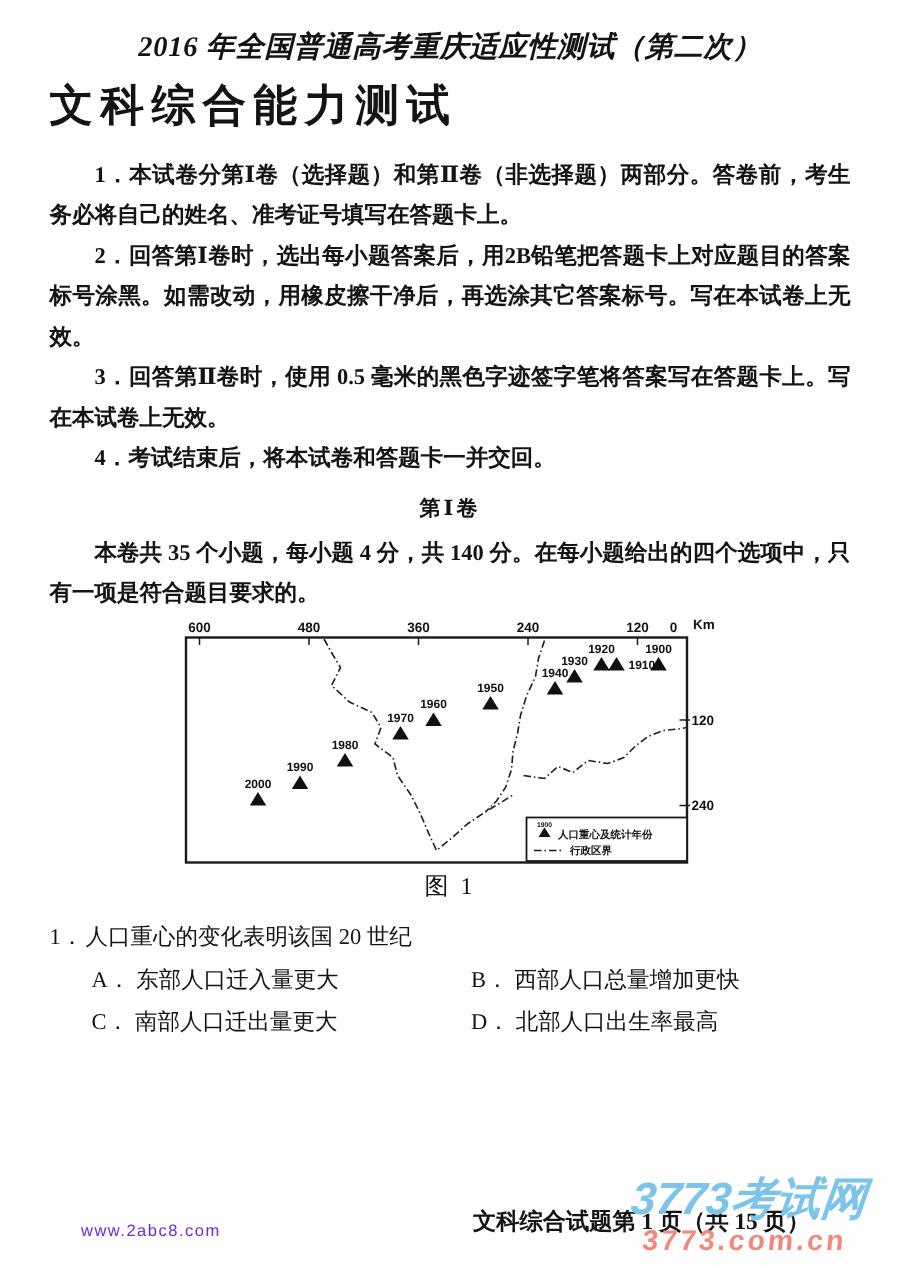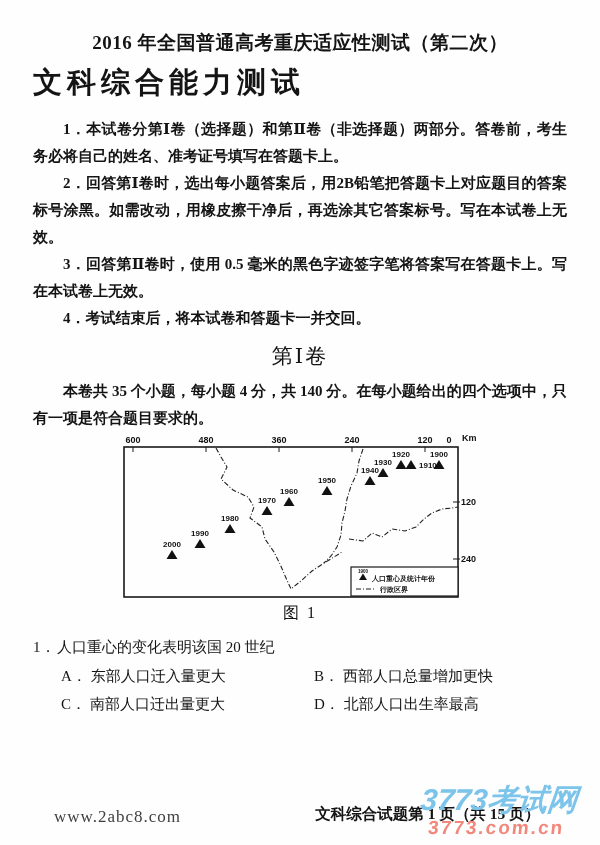--- a/index.html
+++ b/index.html
@@ -4,51 +4,51 @@
 <style>
   html,body{margin:0;padding:0;background:#ffffff;}
   .page{
     position:relative;width:600px;height:845px;margin:0 auto;
     background:#fefefe;color:#141414;overflow:hidden;
     font-family:"Liberation Serif","DejaVu Serif",serif;
   }
   .inner{padding:0 33px;}
   .exam-title{
     text-align:center;font-size:19px;font-weight:700;
-    padding-top:30px;letter-spacing:0.5px;
+    padding-top:18px;letter-spacing:0.5px;font-style:italic;
   }
   .subject-title{
     text-align:left;font-size:29px;font-weight:900;
     margin-top:7px;letter-spacing:5px;
   }
   .notice{margin-top:13px;font-size:15px;line-height:27px;font-weight:600;}
   .notice-heading{font-weight:800;}
   .notice p{margin:0;text-indent:2em;text-align:justify;}
   .part-heading{
-    text-align:center;font-size:21px;font-weight:400;
+    text-align:center;font-size:14px;font-weight:700;
     margin-top:10px;margin-bottom:8px;letter-spacing:2px;
   }
   .instruction{font-size:15px;line-height:27px;font-weight:800;
     text-indent:2em;text-align:justify;margin:0;}
   .intro{font-size:15px;line-height:27px;font-style:italic;font-weight:600;
     text-indent:2em;text-align:justify;margin:2px 0 0 0;}
   .figure-wrap{margin-top:2px;text-align:center;}
   .figure-wrap svg{display:block;margin:0 auto;}
   .figure-caption{font-size:16px;margin-top:2px;letter-spacing:2px;}
   .question{font-size:15px;line-height:26px;margin-top:10px;}
   .q-stem{display:flex;}
   .q-num{width:24px;flex:0 0 auto;}
   .options{margin-left:28px;margin-top:2px;}
   .opt-row{display:flex;line-height:28px;}
   .opt{width:50%;display:flex;}
   .opt-key{flex:0 0 auto;margin-right:4px;}
   .footer-site{
-    position:absolute;left:54px;bottom:18px;font-size:17px;
-    letter-spacing:1px;color:#404040;
-    font-family:Liberation Serif, serif;
+    position:absolute;left:54px;bottom:18px;font-size:11px;
+    letter-spacing:1px;color:#6d28d9;
+    font-family:Liberation Sans, sans-serif;
   }
   .footer-page{
     position:absolute;left:0;right:60px;bottom:20px;text-align:right;
     font-size:15.5px;font-weight:800;
   }
   .watermark{
     position:absolute;right:12px;bottom:8px;width:180px;text-align:center;
     font-family:"Liberation Sans","DejaVu Sans",sans-serif;
     transform:skewX(-6deg);line-height:1.0;
   }

